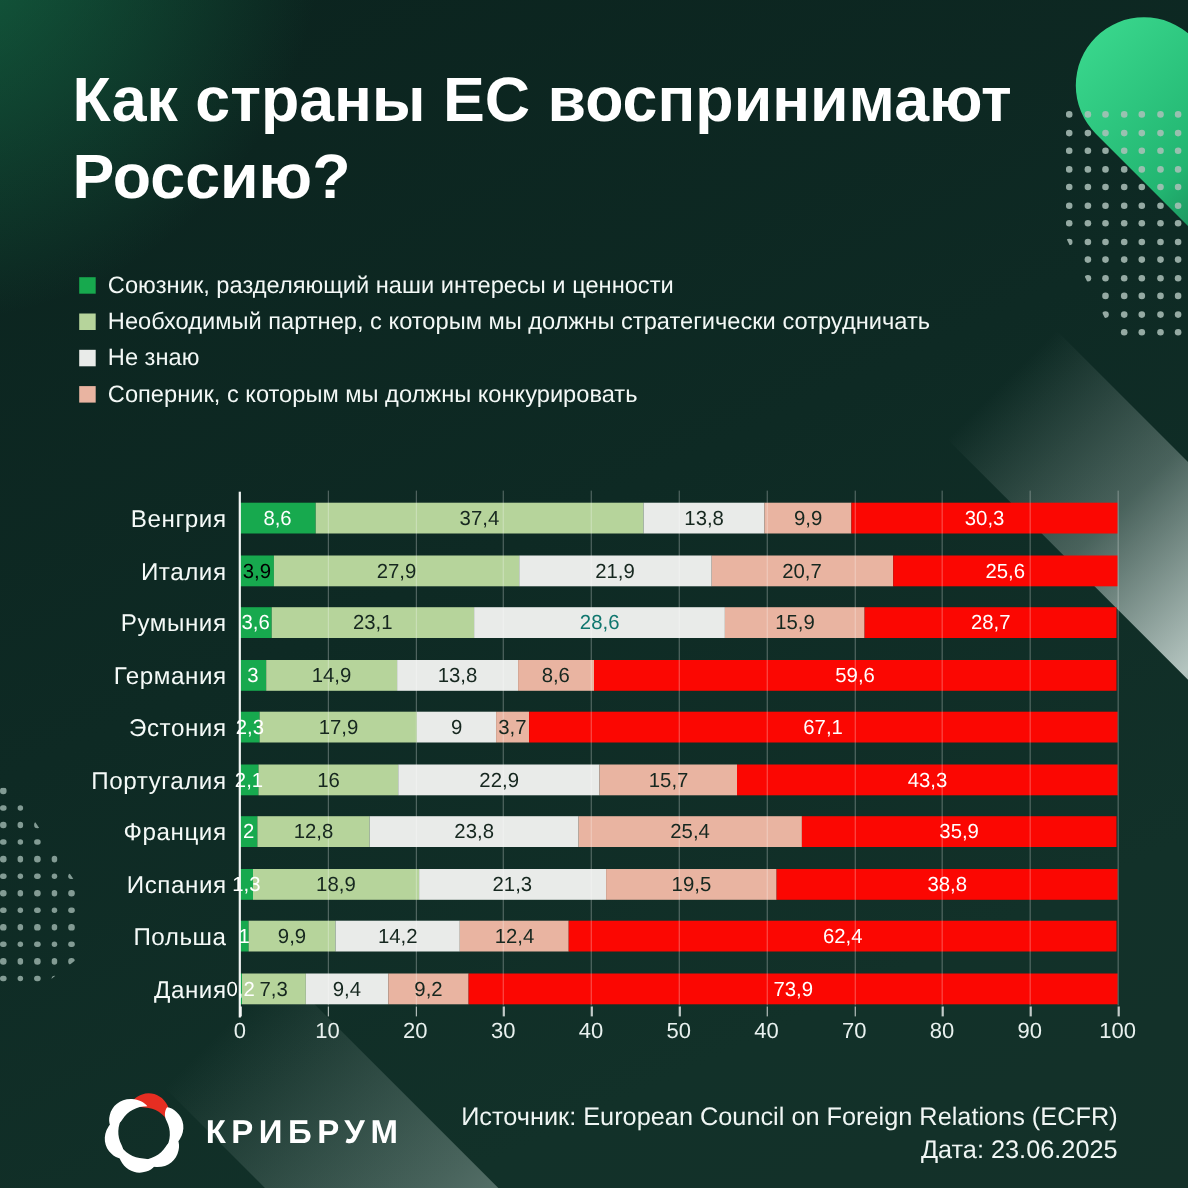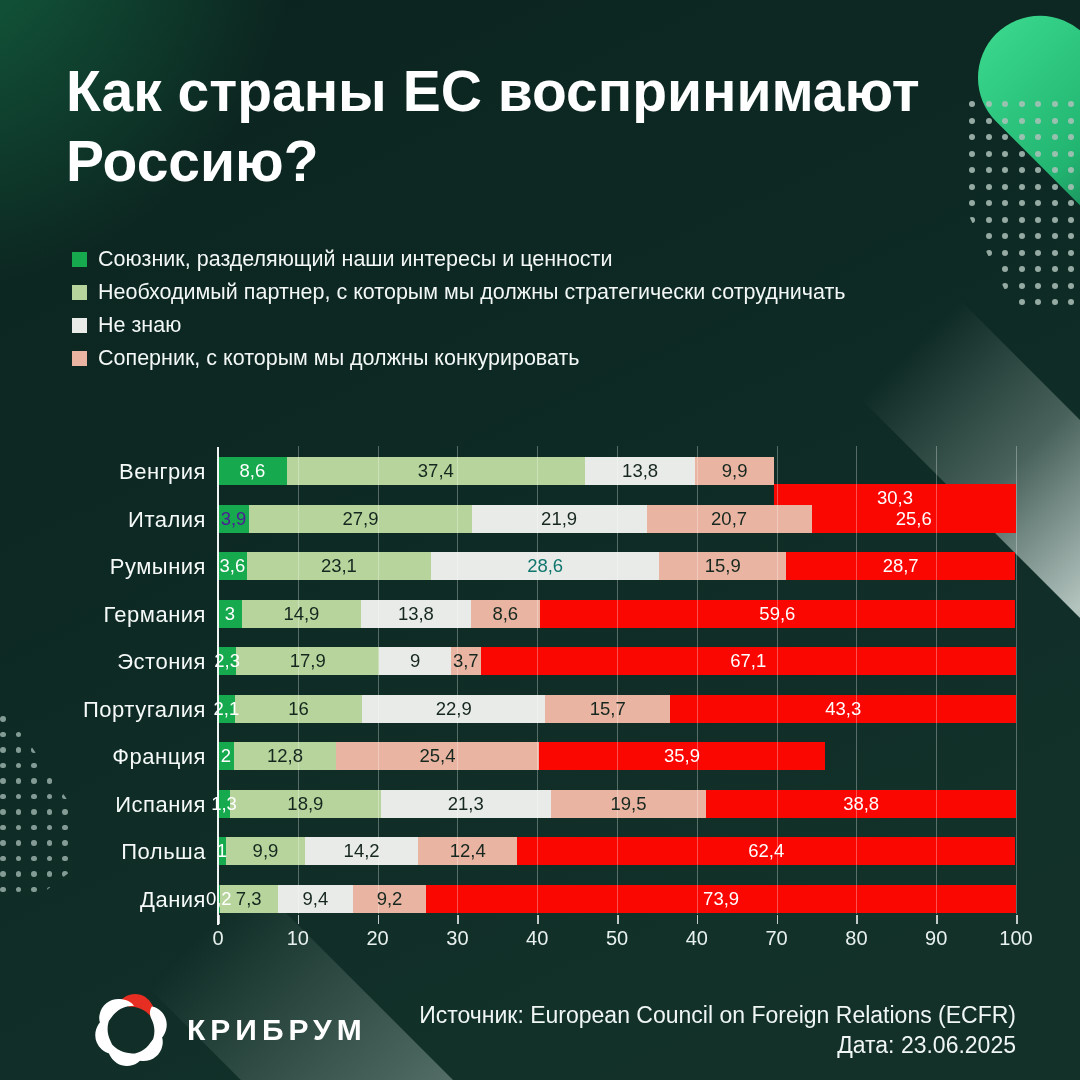--- a/index.html
+++ b/index.html
@@ -280,30 +280,30 @@
           </div>
           <div class="bar-segment" style="width: 37.4%; background: rgb(182, 212, 155);">
             <span class="value-label" style="color: rgb(22, 39, 31);">37,4</span>
           </div>
           <div class="bar-segment" style="width: 13.8%; background: rgb(233, 235, 233);">
             <span class="value-label" style="color: rgb(22, 39, 31);">13,8</span>
           </div>
           <div class="bar-segment" style="width: 9.9%; background: rgb(233, 180, 161);">
             <span class="value-label" style="color: rgb(22, 39, 31);">9,9</span>
           </div>
-          <div class="bar-segment" style="width: 30.3%; background: rgb(251, 7, 2); margin-top: 27px;">
+          <div class="bar-segment" style="width: 30.3%; background: rgb(251, 7, 2);">
             <span class="value-label" style="color: rgb(255, 255, 255);">30,3</span>
           </div>
         </div>
       </div>
       <div class="bar-row" style="top: 504.5px; width: 1080px;">
         <div class="country-label">Италия</div>
         <div class="bar-track">
           <div class="bar-segment" style="width: 3.9%; background: rgb(23, 169, 78);">
-            <span class="value-label" style="color: #4c1d95;">3,9</span>
+            <span class="value-label" style="color: #000000;">3,9</span>
           </div>
           <div class="bar-segment" style="width: 27.9%; background: rgb(182, 212, 155);">
             <span class="value-label" style="color: rgb(22, 39, 31);">27,9</span>
           </div>
           <div class="bar-segment" style="width: 21.9%; background: rgb(233, 235, 233);">
             <span class="value-label" style="color: rgb(22, 39, 31);">21,9</span>
           </div>
           <div class="bar-segment" style="width: 20.7%; background: rgb(233, 180, 161);">
             <span class="value-label" style="color: rgb(22, 39, 31);">20,7</span>
           </div>
@@ -393,20 +393,23 @@
         </div>
       </div>
       <div class="bar-row" style="top: 742px; width: 1080px;">
         <div class="country-label">Франция</div>
         <div class="bar-track">
           <div class="bar-segment" style="width: 2%; background: rgb(23, 169, 78);">
             <span class="value-label" style="color: rgb(255, 255, 255);">2</span>
           </div>
           <div class="bar-segment" style="width: 12.8%; background: rgb(182, 212, 155);">
             <span class="value-label" style="color: rgb(22, 39, 31);">12,8</span>
+          </div>
+          <div class="bar-segment" style="width: 23.8%; background: rgb(233, 235, 233);">
+            <span class="value-label" style="color: rgb(22, 39, 31);">23,8</span>
           </div>
           <div class="bar-segment" style="width: 25.4%; background: rgb(233, 180, 161);">
             <span class="value-label" style="color: rgb(22, 39, 31);">25,4</span>
           </div>
           <div class="bar-segment" style="width: 35.9%; background: rgb(251, 7, 2);">
             <span class="value-label" style="color: rgb(255, 255, 255);">35,9</span>
           </div>
         </div>
       </div>
       <div class="bar-row" style="top: 789.5px; width: 1080px;">

